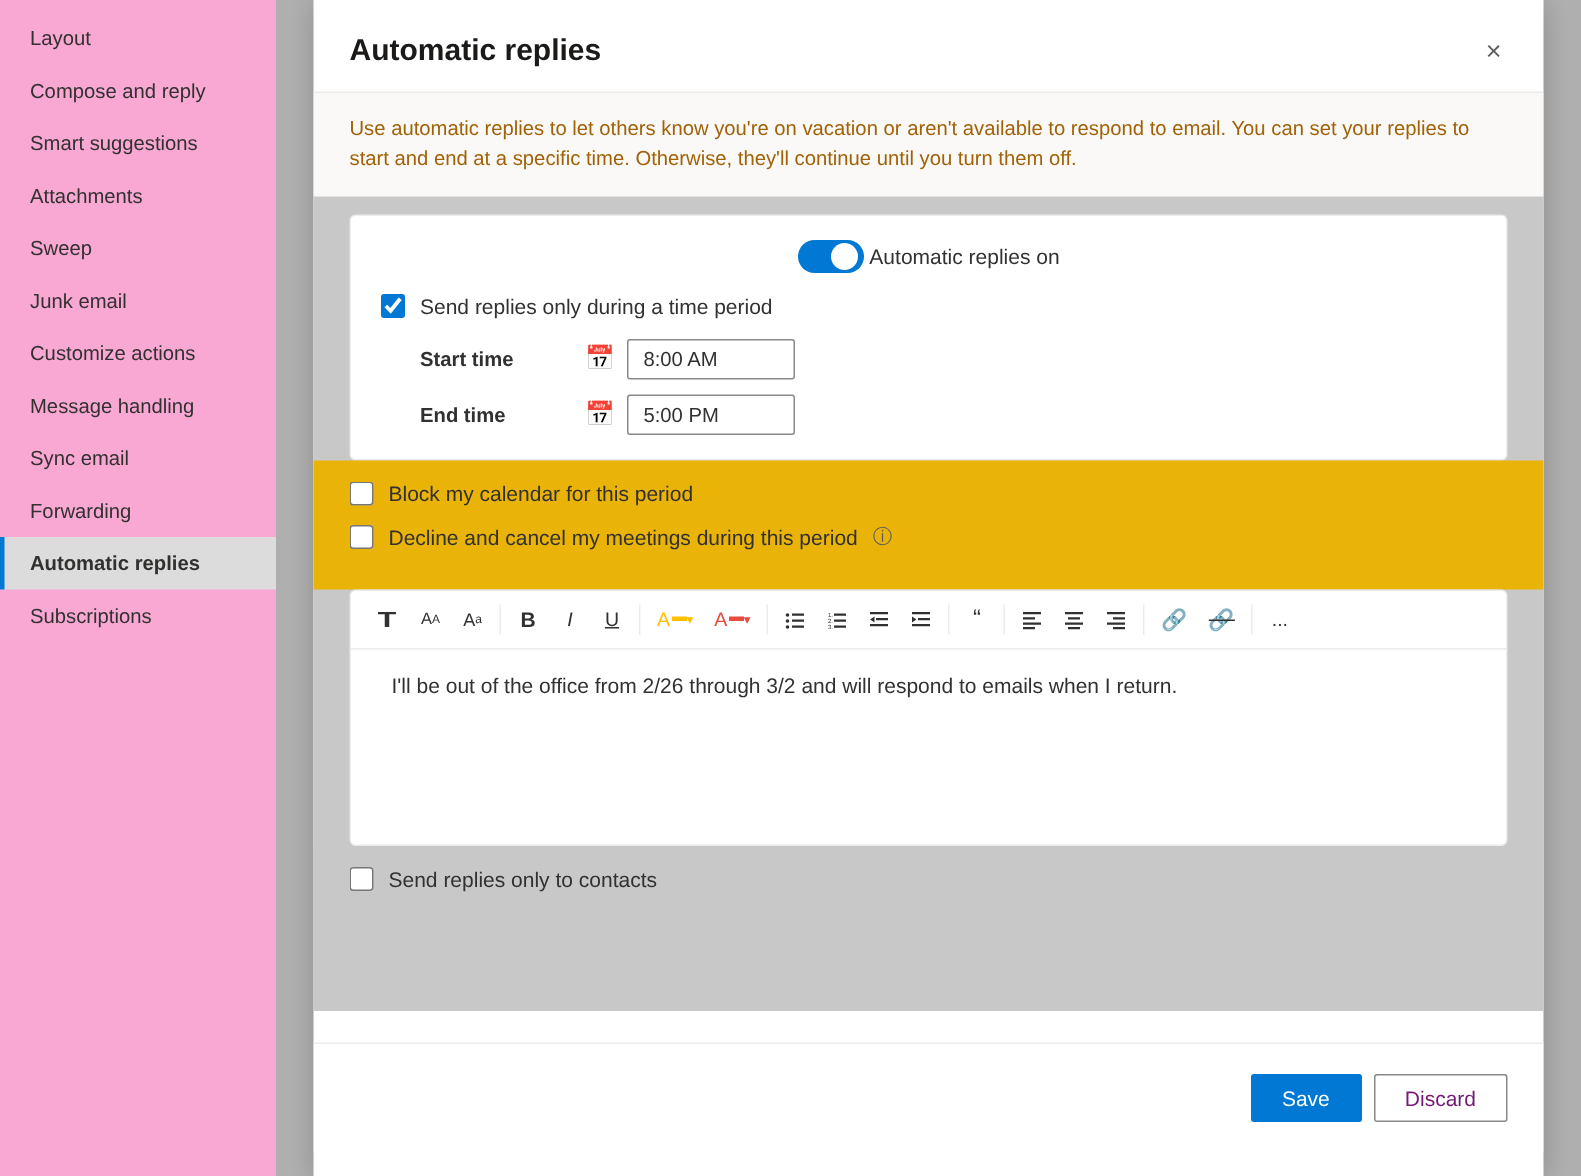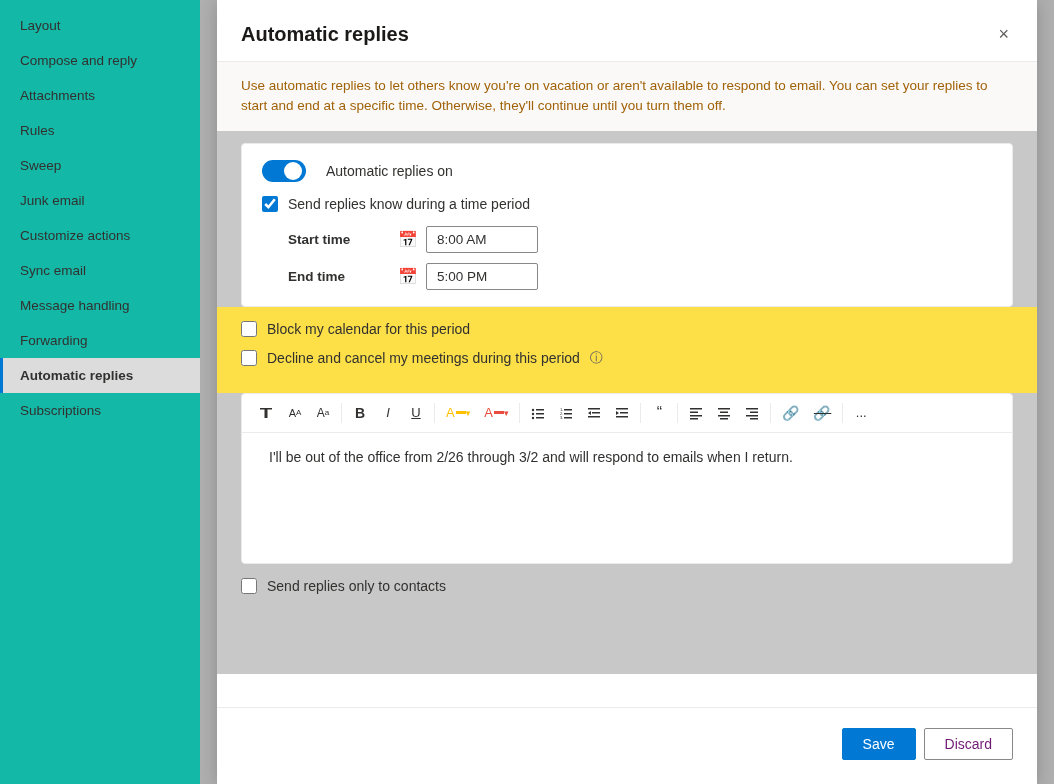--- a/index.html
+++ b/index.html
@@ -8,22 +8,22 @@
       font-size: 14px;
       background: #f3f2f1;
       display: flex;
       width: 1054px;
       height: 784px;
       overflow: hidden;
     }
 
     
     .sidebar {
-      width: 200px;
-      background: #14b8a6;
+      width: 184px;
+      background: #f9a8d4;
       height: 100%;
       padding: 8px 0;
       flex-shrink: 0;
     }
     .sidebar-item {
       padding: 10px 20px;
       cursor: pointer;
       color: #323130;
       font-size: 13.5px;
       white-space: nowrap;
@@ -101,22 +101,23 @@
       margin: 0 24px 0 24px;
       background: #fff;
       border: 1px solid #edebe9;
       border-radius: 4px;
       padding: 16px 20px;
     }
 
     .toggle-row {
       display: flex;
       align-items: center;
-      gap: 20px;
+      gap: 4px;
       margin-bottom: 14px;
+      justify-content: center;
     }
 
     
     .toggle {
       position: relative;
       width: 44px;
       height: 22px;
     }
     .toggle-slider {
       position: absolute;
@@ -195,21 +196,21 @@
       border-radius: 2px;
       padding: 5px 10px;
       font-size: 13.5px;
       color: #323130;
       width: 112px;
     }
 
     
     .below-card {
       padding: 14px 24px;
-      background: #fde047;
+      background: #eab308;
     }
     .below-card .checkbox-row {
       margin-bottom: 12px;
     }
     .below-card .checkbox-label {
       color: #323130;
     }
     .info-icon {
       color: #605e5c;
       font-size: 13px;
@@ -282,21 +283,21 @@
 
     
     .action-row {
       display: flex;
       align-items: center;
       justify-content: flex-end;
       gap: 8px;
       padding: 20px 24px;
       margin-top: auto;
       position: absolute;
-      bottom: 4px;
+      bottom: 16px;
       right: 0;
       left: 0;
       background: #fff;
       border-top: 1px solid #edebe9;
     }
 
     .btn-save {
       background: #0078d4;
       color: #fff;
       border: 1px solid #0078d4;
@@ -322,27 +323,27 @@
     .panel::-webkit-scrollbar { width: 6px; }
     .panel::-webkit-scrollbar-track { background: #f3f2f1; }
     .panel::-webkit-scrollbar-thumb { background: #c8c6c4; border-radius: 3px; }
   </style>
 </head>
 <body>
 
 <div class="sidebar">
   <div class="sidebar-item">Layout</div>
   <div class="sidebar-item">Compose and reply</div>
+  <div class="sidebar-item">Smart suggestions</div>
   <div class="sidebar-item">Attachments</div>
-  <div class="sidebar-item">Rules</div>
   <div class="sidebar-item">Sweep</div>
   <div class="sidebar-item">Junk email</div>
   <div class="sidebar-item">Customize actions</div>
+  <div class="sidebar-item">Message handling</div>
   <div class="sidebar-item">Sync email</div>
-  <div class="sidebar-item">Message handling</div>
   <div class="sidebar-item">Forwarding</div>
   <div class="sidebar-item active">Automatic replies</div>
   <div class="sidebar-item">Subscriptions</div>
 </div>
 
 <div class="main">
   <div class="modal-overlay">
     <div class="panel">
 
       <div class="panel-header">
@@ -358,21 +359,21 @@
           <div class="toggle-row">
             <label class="toggle">
 
               <span class="toggle-slider"></span>
             </label>
             <span class="toggle-label">Automatic replies on</span>
           </div>
 
           <div class="checkbox-row">
             <input type="checkbox" id="time-period" checked="" style="">
-            <label class="checkbox-label" for="time-period">Send replies know during a time period</label>
+            <label class="checkbox-label" for="time-period">Send replies only during a time period</label>
           </div>
 
           <div class="time-grid">
             <span class="time-label">Start time</span>
             <div class="time-input-group">
               <span class="calendar-icon">📅</span>
               <input class="time-value" type="text" value="8:00 AM" style="">
             </div>
 
             <span class="time-label">End time</span>

